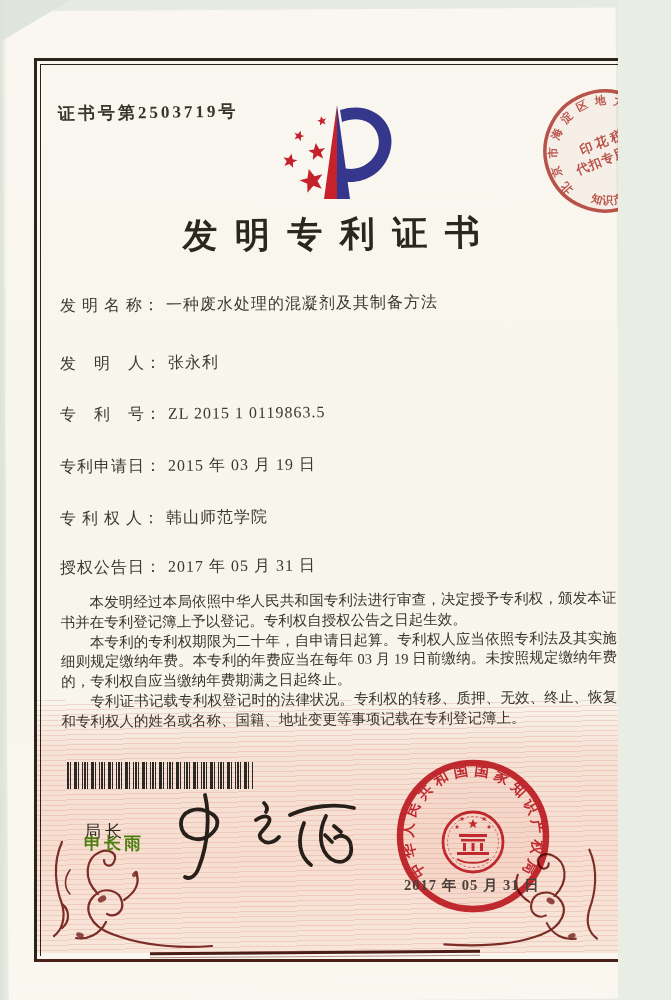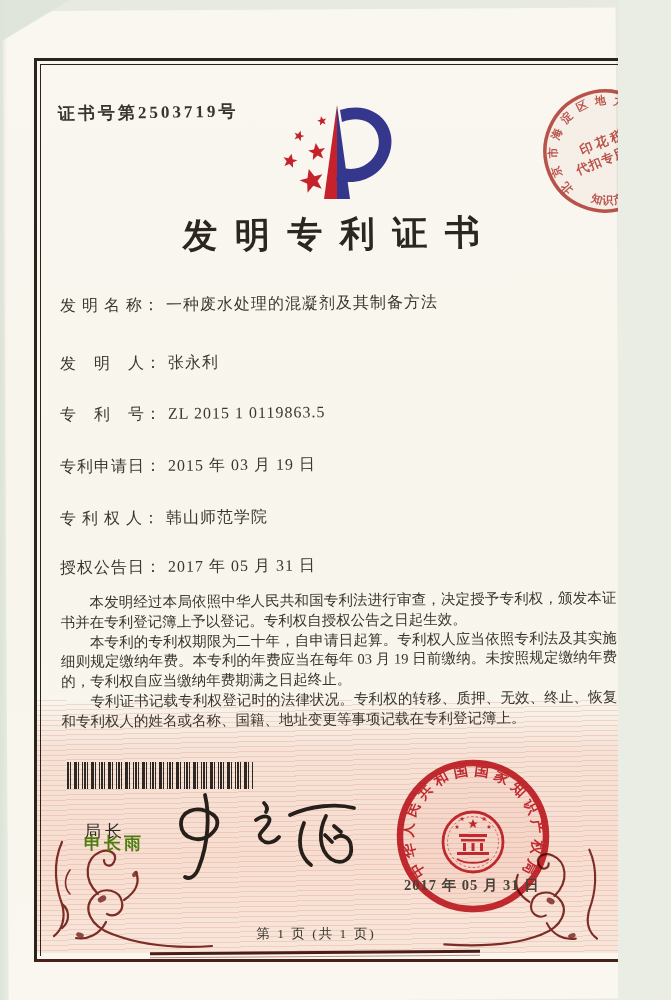--- a/index.html
+++ b/index.html
@@ -209,14 +209,13 @@
         <textPath href="#stampTop" startOffset="6" textLength="190" lengthAdjust="spacing">北京市海淀区地方税务局</textPath>
       </text>
       <text x="67" y="70" text-anchor="middle" fill="#b23830" font-size="13" font-weight="bold">印 花 税</text>
       <text x="67" y="87" text-anchor="middle" fill="#b23830" font-size="12.5" font-weight="bold" letter-spacing="1">代扣专用章</text>
       <text fill="#b23830" font-size="11" font-weight="bold">
         <textPath href="#stampBot" startOffset="8" textLength="58" lengthAdjust="spacing">知识产权局</textPath>
       </text>
     </g>
   </svg>
 
-  <div class="footer">第 1 页 (共 1 页)</div>
 </div>
 
 </body></html>

